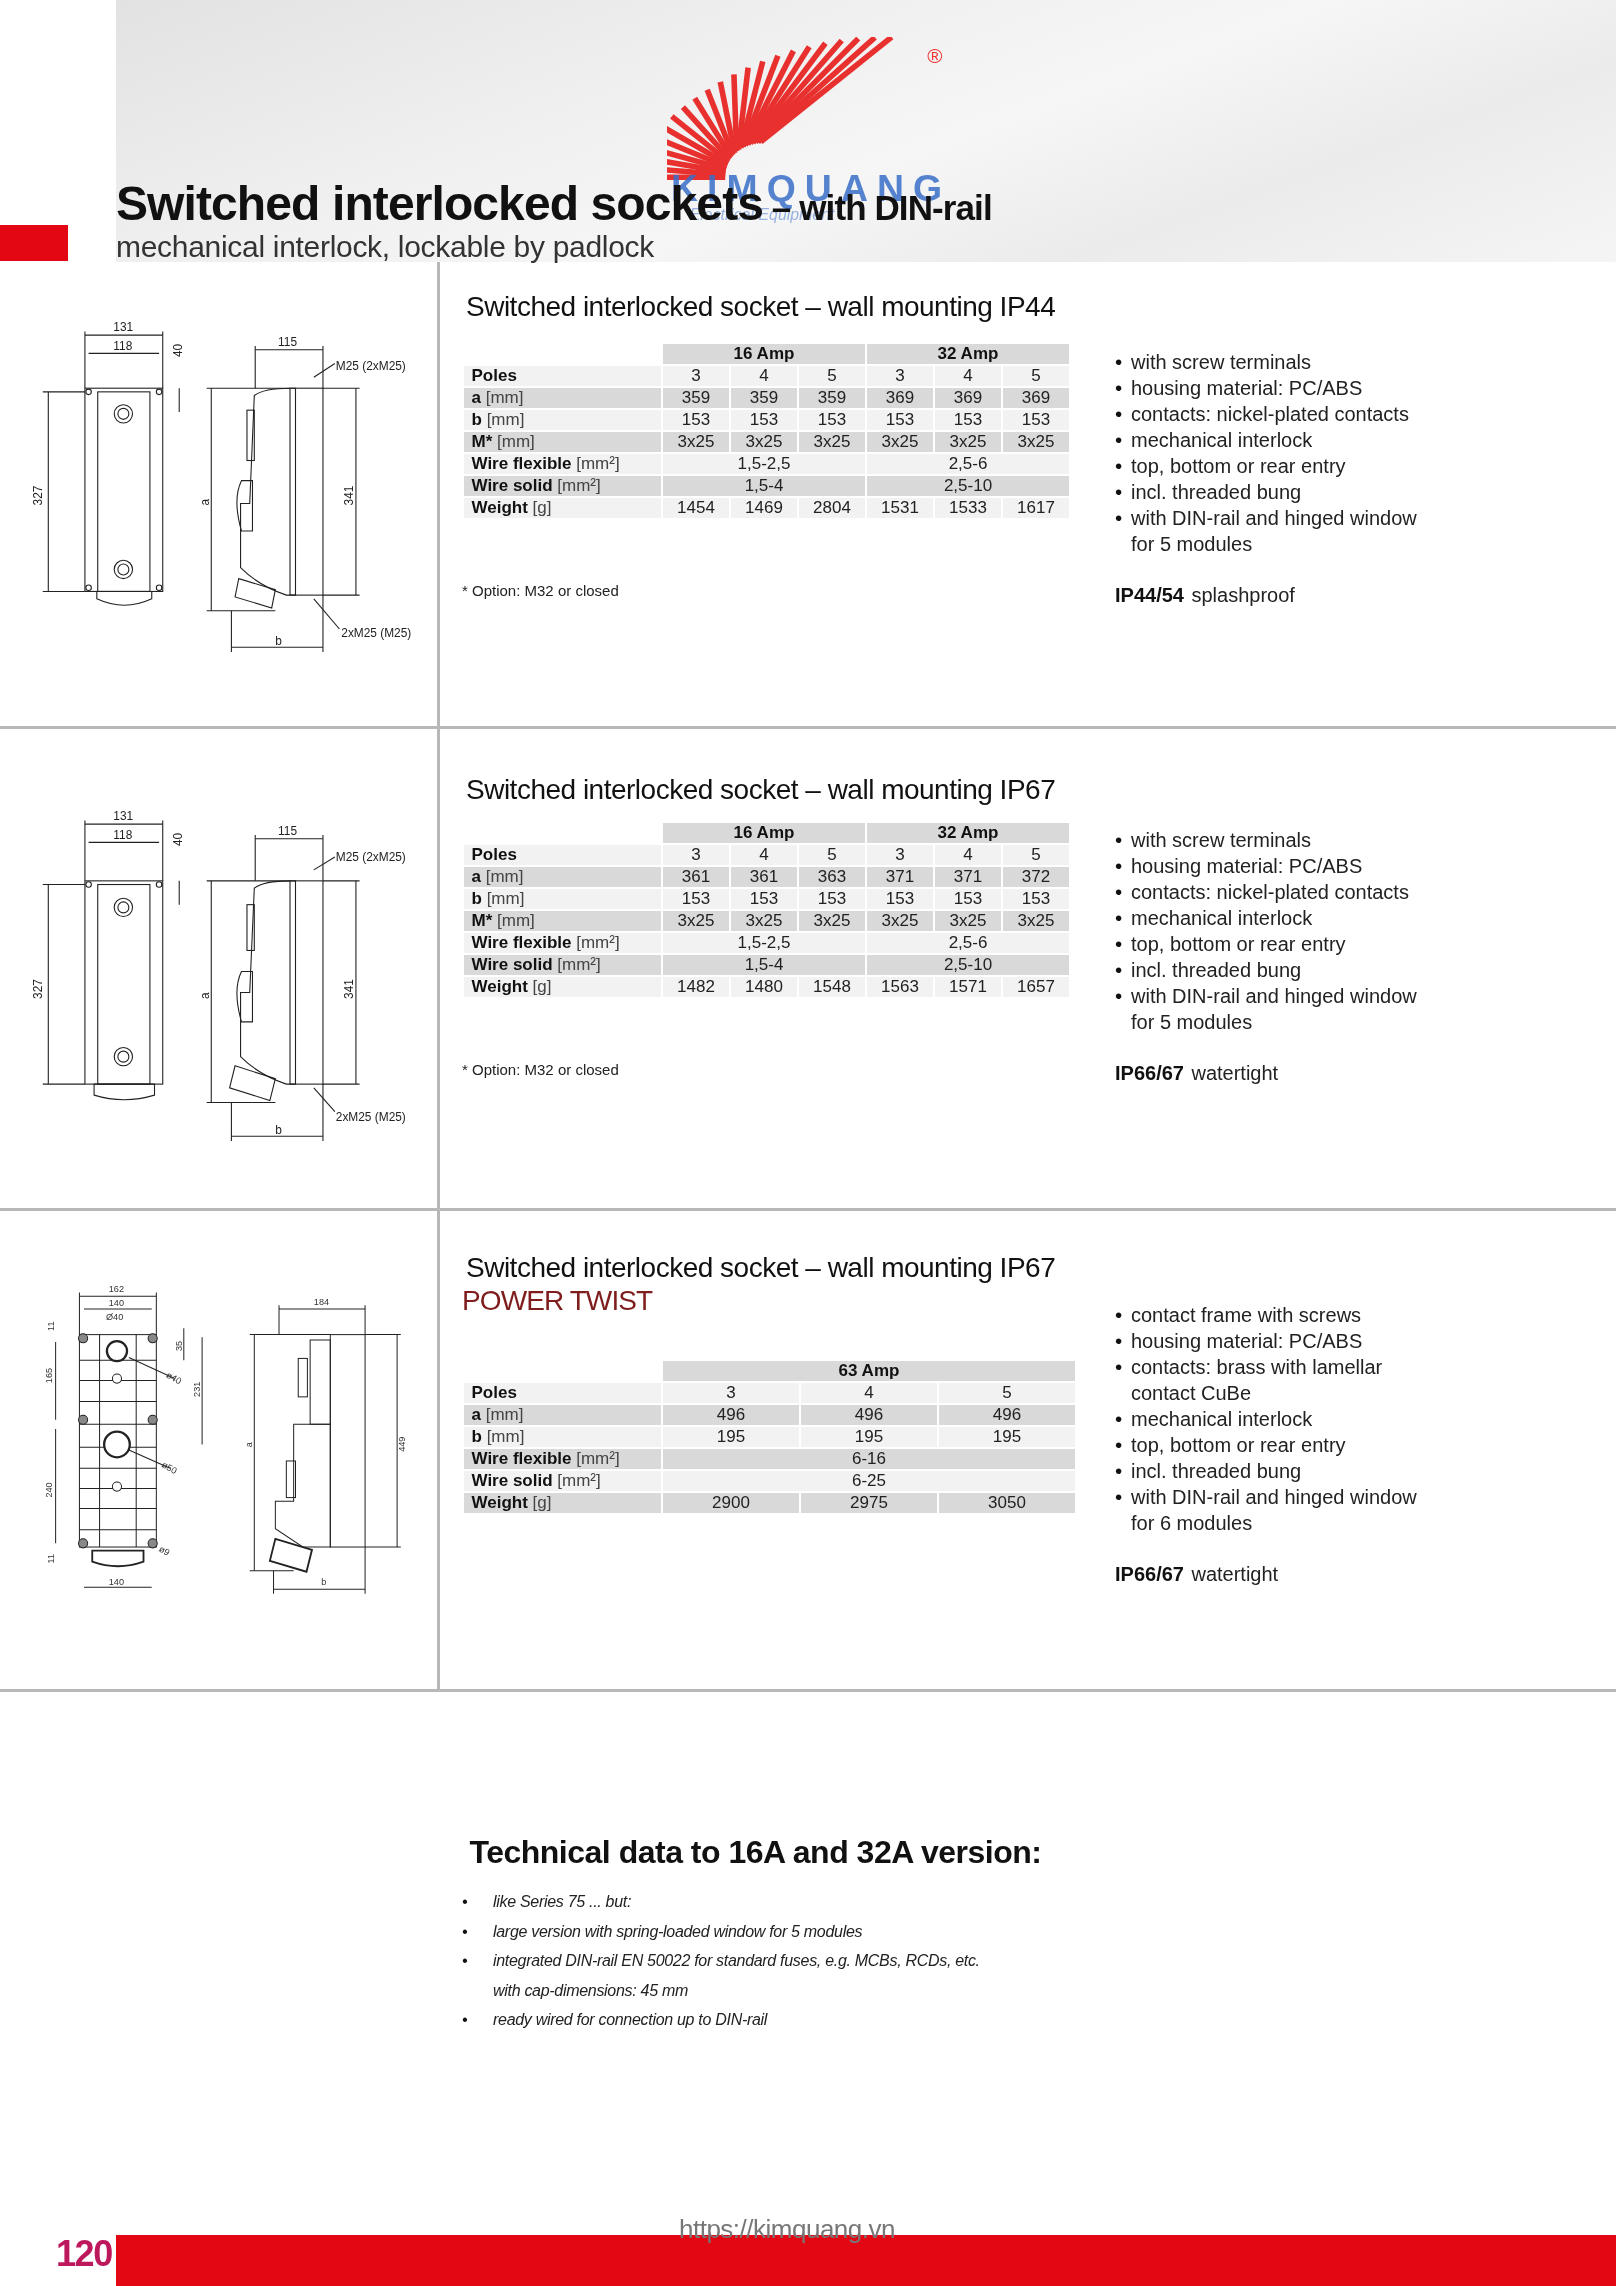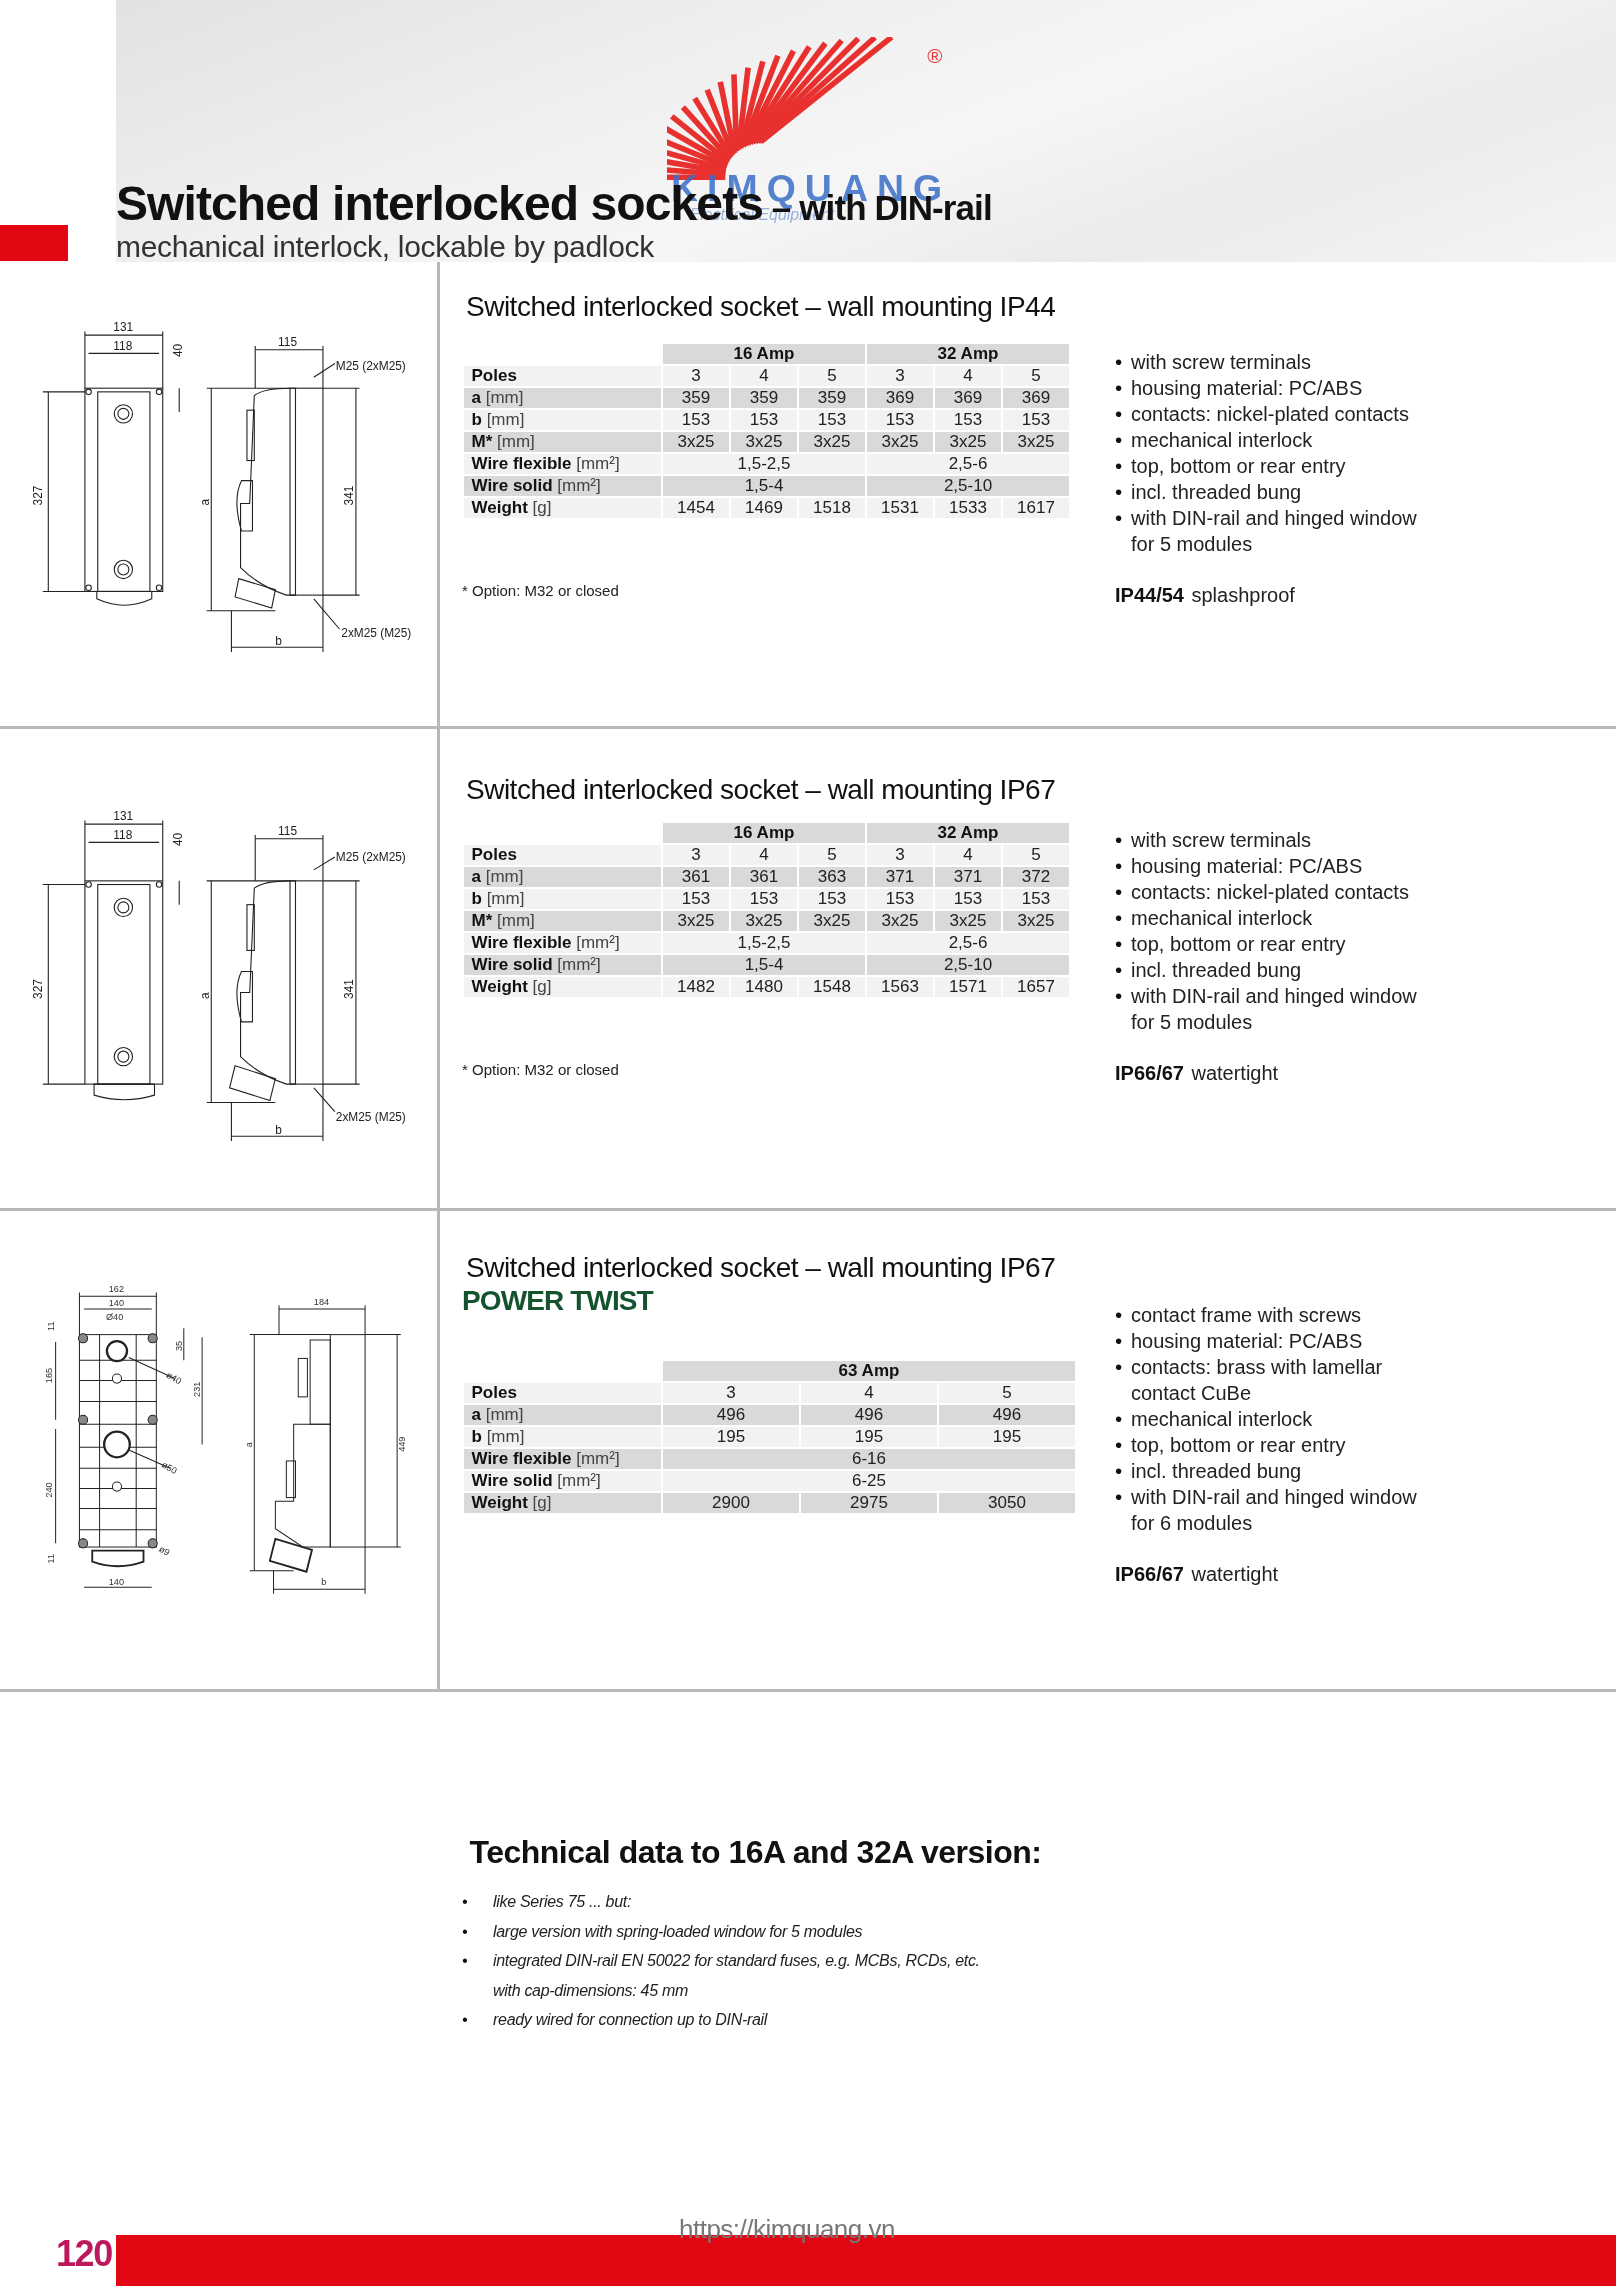--- a/index.html
+++ b/index.html
@@ -13,21 +13,21 @@
   .logo { position:absolute; left:667px; top:37px; width:281px; height:187px; }
   .page-title { position:absolute; left:116px; top:176px; font-size:48px; font-weight:bold; letter-spacing:-0.9px; color:#111; white-space:nowrap; }
   .page-title .small { font-size:35px; }
   .page-subtitle { position:absolute; left:116px; top:230px; font-size:30px; color:#333; letter-spacing:-0.3px; }
 
   
   .vline { position:absolute; left:437px; width:2.8px; background:#b8b8b8; }
   .hline { position:absolute; left:0; width:1616px; height:2.8px; background:#b8b8b8; }
   .drawing { position:absolute; left:19px; width:412px; }
   .sec-title { position:absolute; left:466px; font-size:28px; font-weight:normal; letter-spacing:-0.5px; white-space:nowrap; }
-  .sec-sub { position:absolute; left:462px; font-size:28px; font-weight:bold; color:#14532d; letter-spacing:-0.9px; }
+  .sec-sub { position:absolute; left:462px; font-size:28px; font-weight:normal; color:#7f1d1d; letter-spacing:-0.9px; }
 
   table.spec { position:absolute; left:462px; border-collapse:separate; border-spacing:2.8px 2.8px; font-size:17px; }
   table.spec td { height:19.7px; padding:0 7.5px; text-align:center; vertical-align:middle; color:#222; }
   table.spec td.lbl { text-align:left; width:197px; }
   table.spec td.lbl b { font-weight:bold; color:#111; }
   table.spec td.lbl span { color:#444;margin-top:28px; }
   table.spec tr.dark td { background:#d9d9d9; }
   table.spec tr.light td { background:#f2f2f2; }
   table.spec tr.head td.amp { background:#d9d9d9; font-weight:bold; color:#111; }
   table.spec tr.head td.blank { background:transparent; }
@@ -214,21 +214,21 @@
           </tr>
           <tr class="dark">
             <td class="lbl"><b>Wire solid</b> <span>[mm²]</span></td>
             <td class="v6" colspan="3">1,5-4</td>
             <td class="v6" colspan="3">2,5-10</td>
           </tr>
           <tr class="light">
             <td class="lbl"><b>Weight</b> <span>[g]</span></td>
             <td class="v6">1454</td>
             <td class="v6">1469</td>
-            <td class="v6">1518</td>
+            <td class="v6">2804</td>
             <td class="v6">1531</td>
             <td class="v6">1533</td>
             <td class="v6">1617</td>
           </tr>
         </tbody>
       </table>
     <div class="footnote" style="top:582px;">* Option: M32 or closed</div>
     <ul class="features" id="feat0" style="top:349px;">
         <li>with screw terminals</li>
         <li>housing material: PC/ABS</li>

